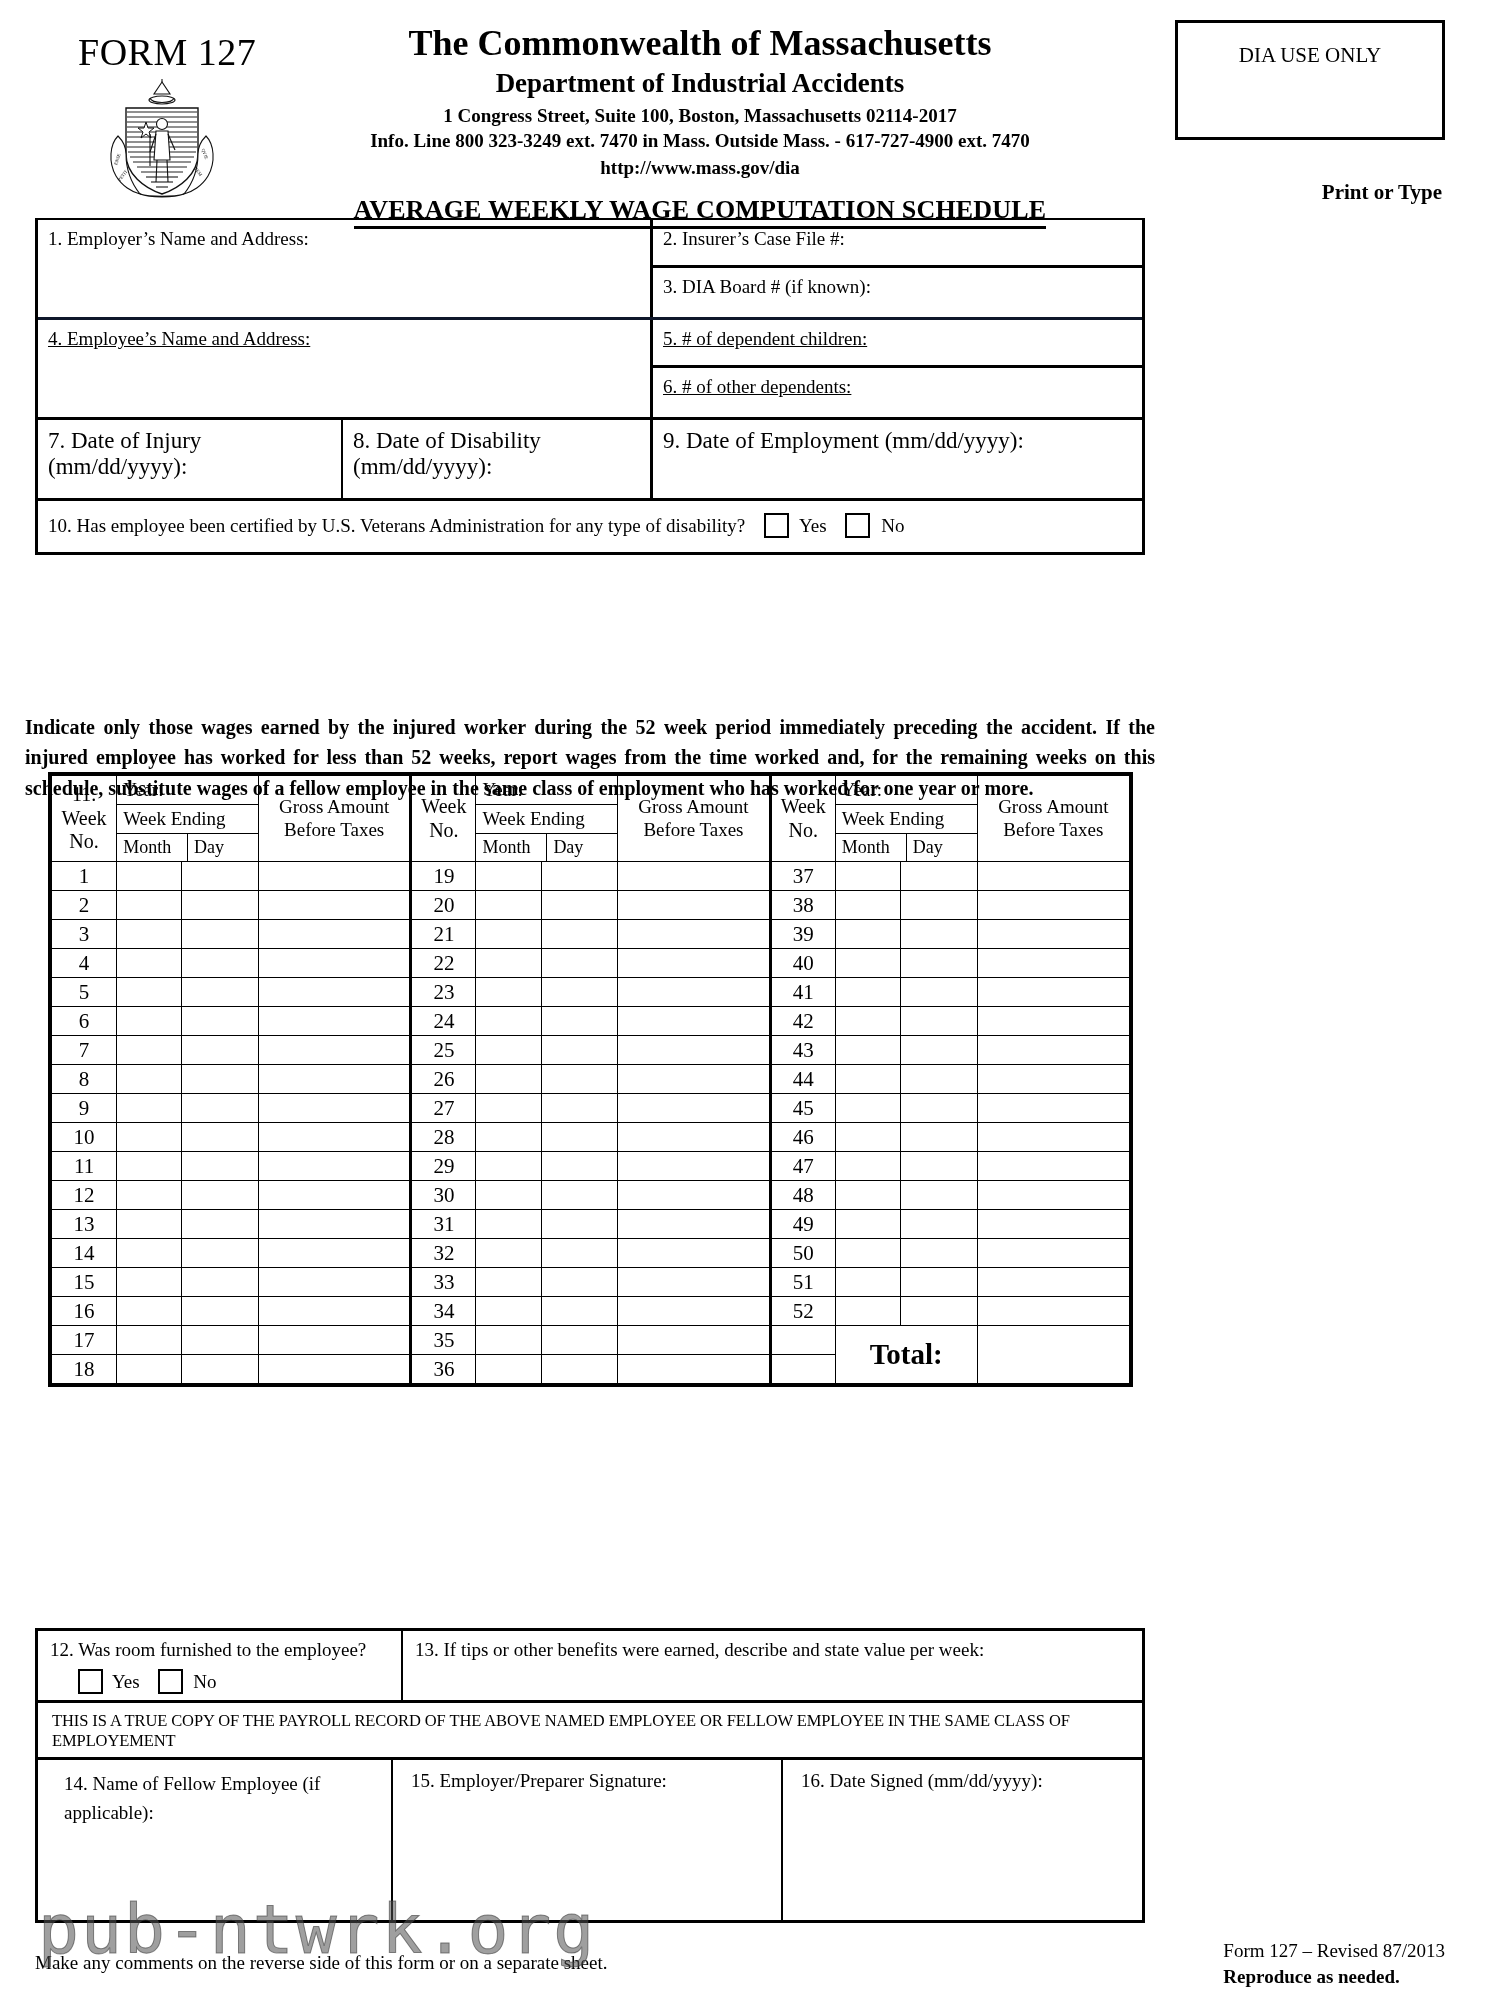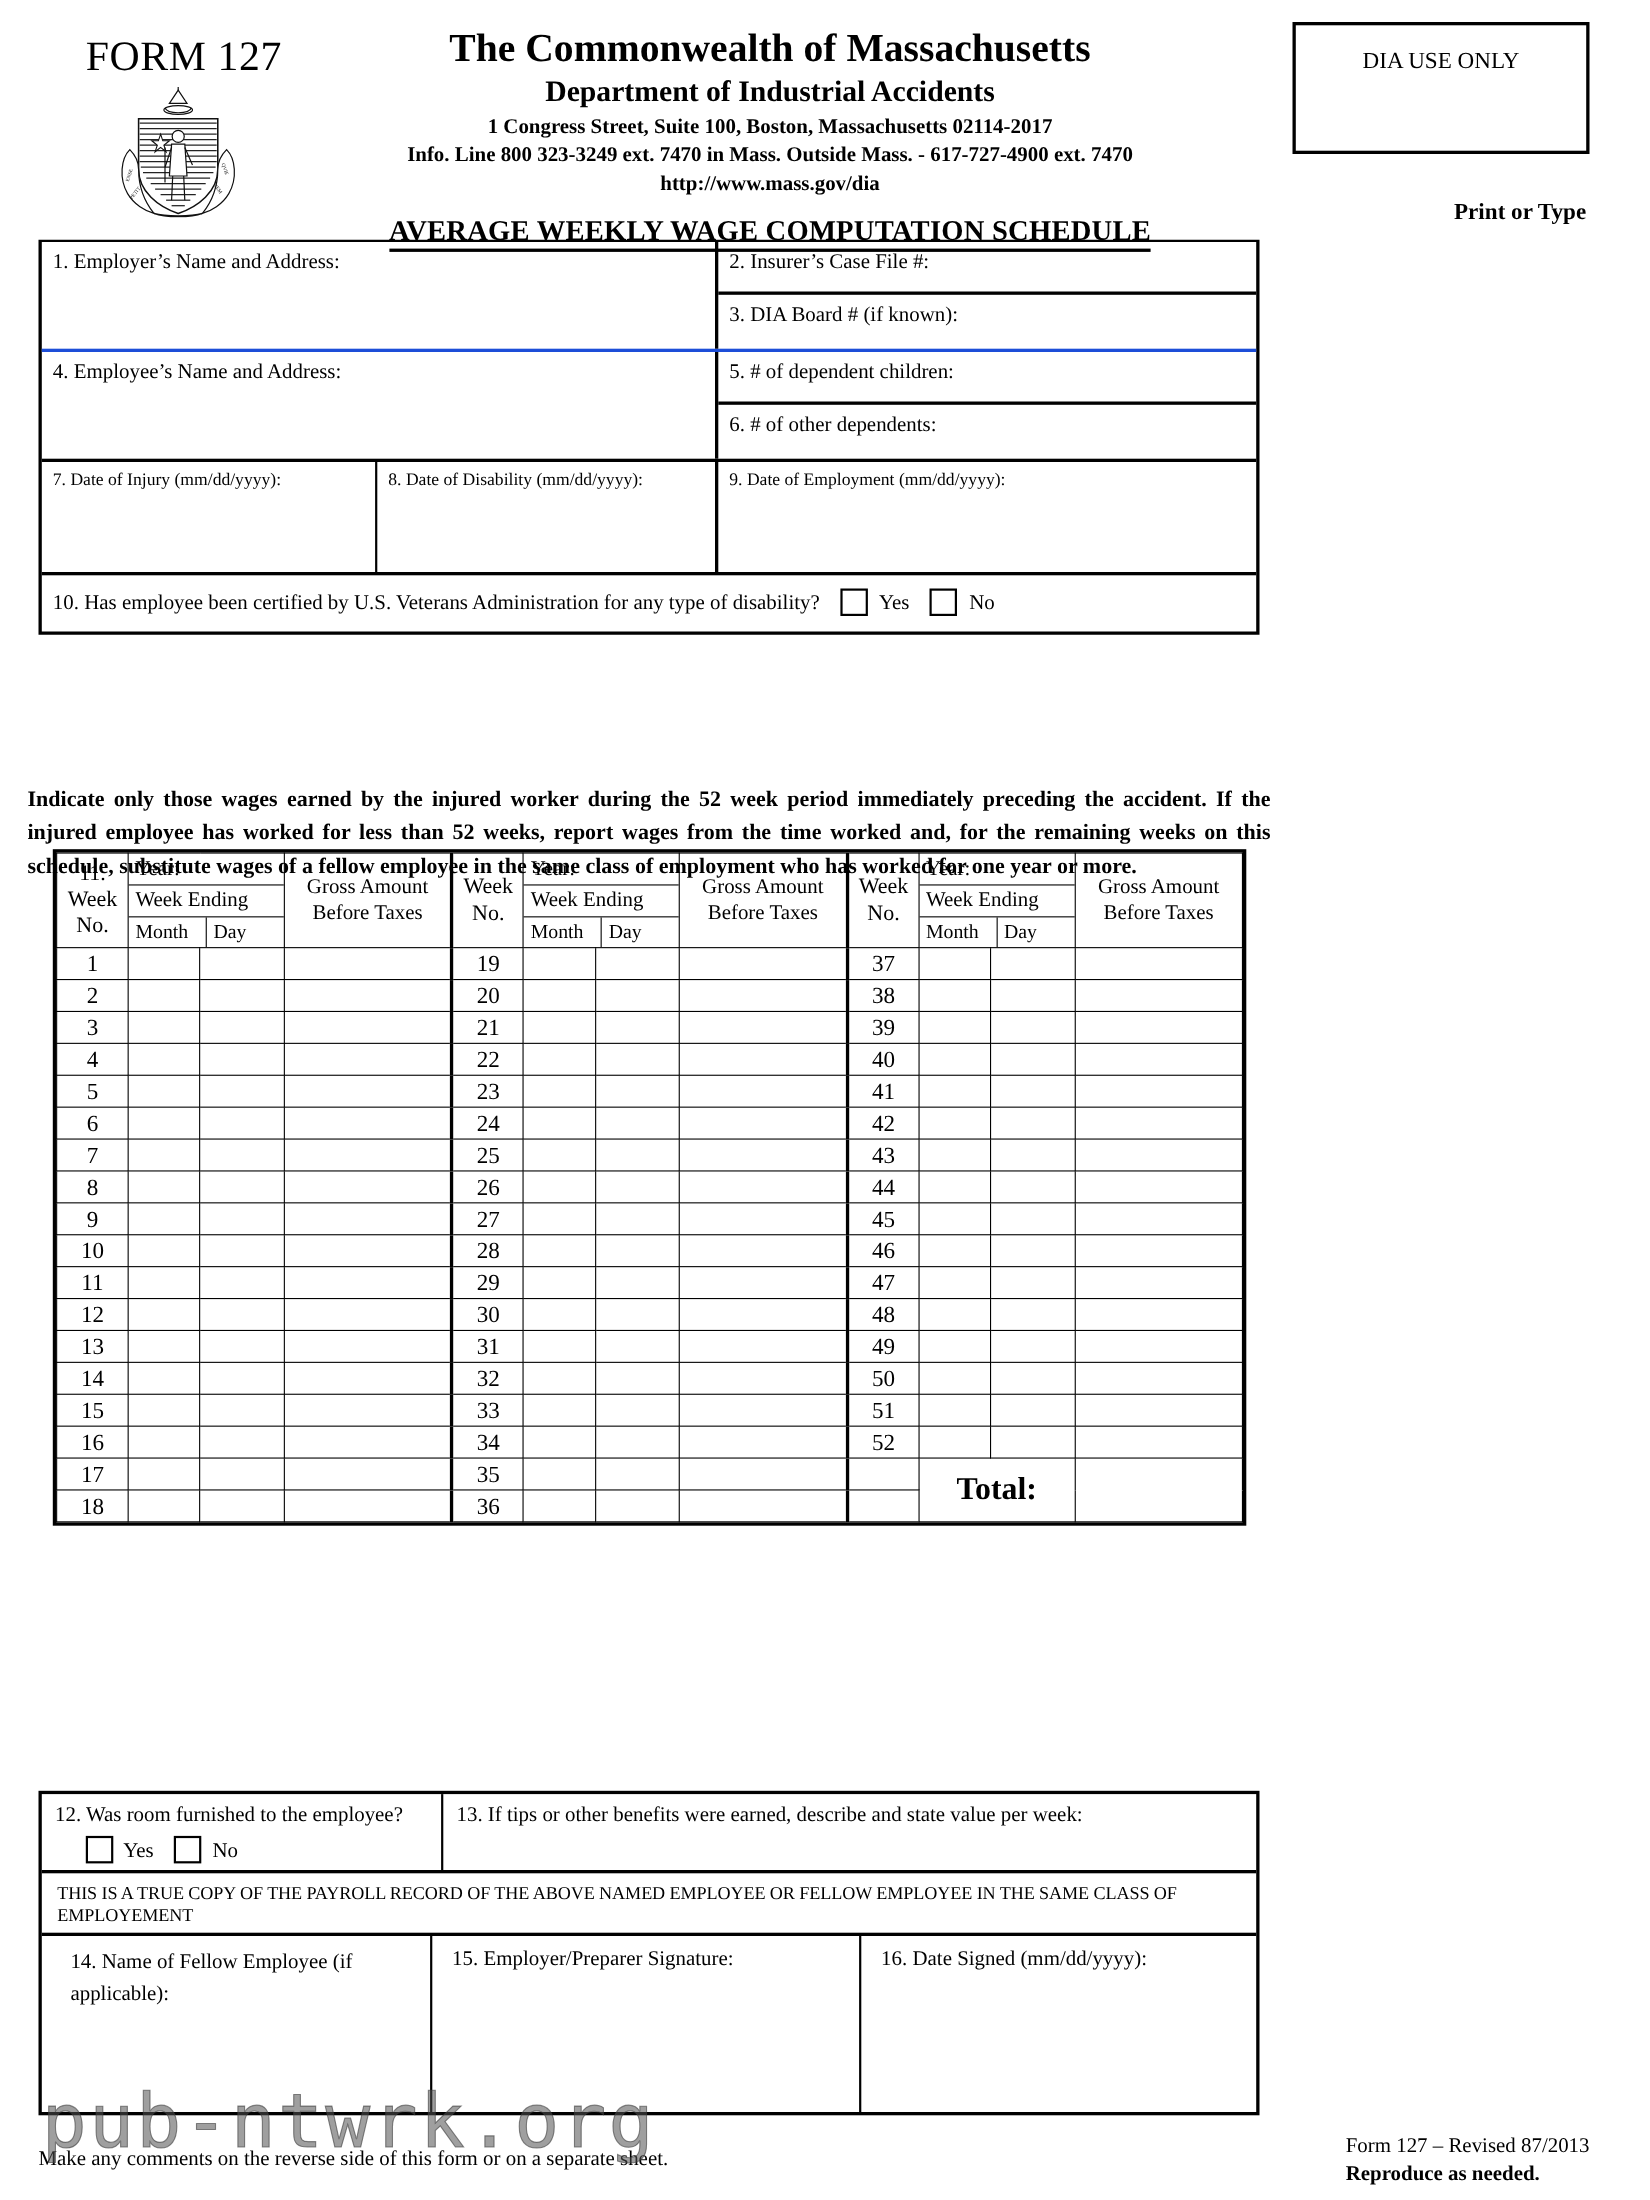--- a/index.html
+++ b/index.html
@@ -59,21 +59,21 @@
   .fright { flex: 1; }
   .cell {
     padding: 8px 10px 0 10px;
     font-size: 19px;
     position: relative;
   }
   .cell.h95 { height: 97px; }
   .cell.h48 { height: 48px; }
   .bb { border-bottom: 3px solid #000; }
   .row7 { display: flex; border-top: 3px solid #000; }
-  .row7 > div { padding: 8px 10px 0 10px; font-size: 16px; height: 100px; }
+  .row7 > div { padding: 8px 10px 0 10px; font-size: 23px; height: 78px; }
   .c7 { width: 305px; border-right: 2px solid #000; }
   .c8 { width: 310px; border-right: 3px solid #000; }
   .c9 { flex: 1; }
   .row10 { border-top: 3px solid #000; height: 54px; padding: 12px 10px 0 10px; font-size: 19px; position: relative;}
   .cbx {
     display: inline-block; width: 25px; height: 25px;
     border: 2px solid #000; vertical-align: -6px;
     margin: 0 6px 0 14px; background: #fff;
   }
   .cbl { font-size: 19px; }
@@ -241,21 +241,21 @@
       </div>
       <div class="fright">
         <div class="cell h48 bb">
           <span>2. Insurer’s Case File #:</span>
         </div>
         <div class="cell h48">
           <span>3. DIA Board # (if known):</span>
         </div>
       </div>
     </div>
-    <div class="frow" style="border-top:3px solid #1d4ed8;">
+    <div class="frow" style="border-top:3px solid #0f172a;text-decoration:underline;">
       <div class="fleft">
         <div class="cell h95">
           <span>4. Employee’s Name and Address:</span>
         </div>
       </div>
       <div class="fright">
         <div class="cell h48 bb">
           <span>5. # of dependent children:</span>
         </div>
         <div class="cell h48">

